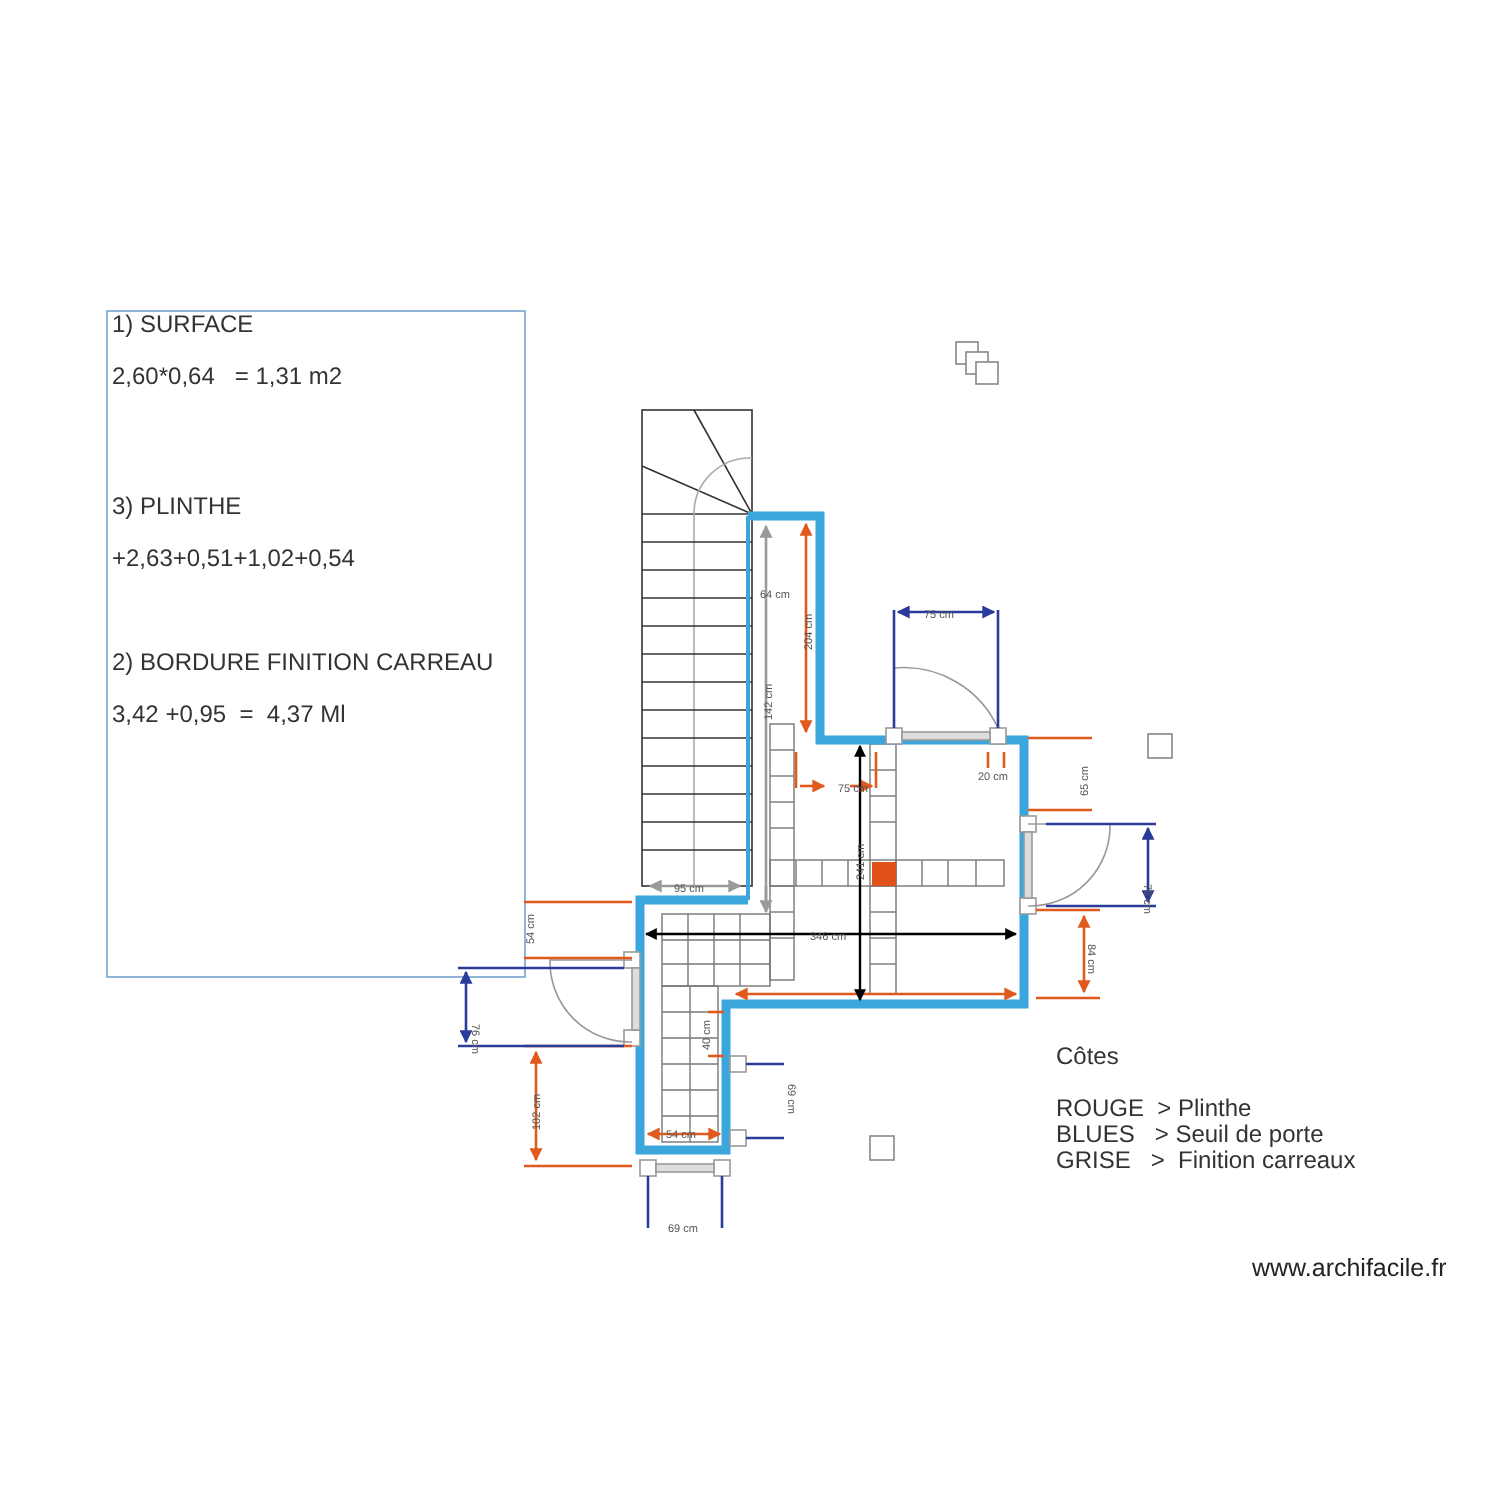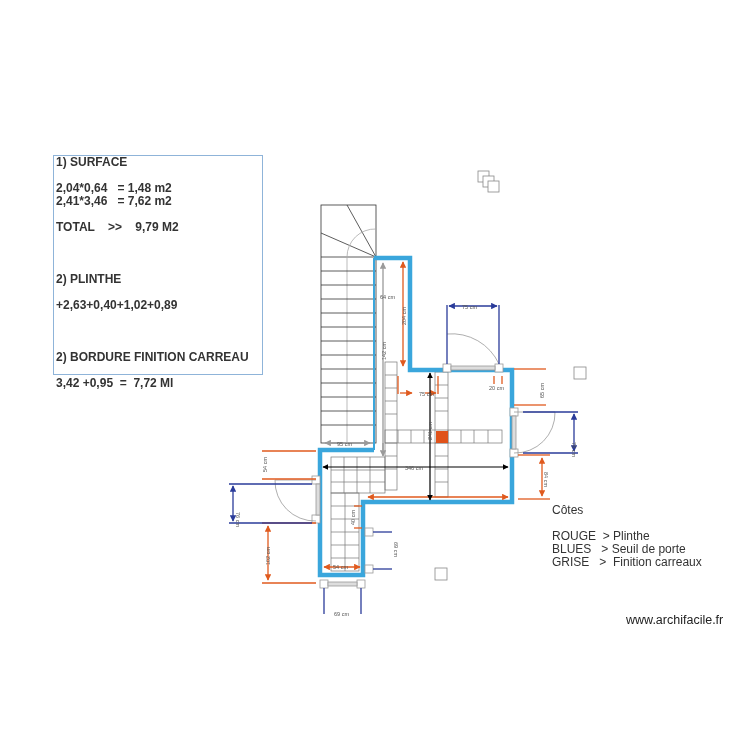--- a/index.html
+++ b/index.html
@@ -1,50 +1,48 @@
 <!DOCTYPE html>
 <html><head>
   <meta charset="utf-8">
   <style>
     html, body { margin: 0; padding: 0; background: #ffffff; }
     body { width: 750px; height: 750px; position: relative; overflow: hidden; font-family: "Liberation Sans", sans-serif; color: #222; }
     .notes {
-      position: absolute; left: 53px; top: 155px; width: 210px; height: 220px;
+      position: absolute; left: 53px; top: 155px; width: 210px; height: 334px;
       border: 1px solid #8fb4d9; box-sizing: border-box; padding: 0 0 0 2px;
-      font-size: 12px; line-height: 13px; color: #333; font-weight: bold;
+      font-size: 12px; line-height: 13px; color: #333;
     }
     .notes div { white-space: pre; }
     .gap { height: 13px; }
     .gap2 { height: 26px; }
-    .legend { position: absolute; left: 528px; top: 504px; font-size: 12px; line-height: 13px; color: #333; margin-left: 24px; }
+    .legend { position: absolute; left: 528px; top: 522px; font-size: 12px; line-height: 13px; color: #333; }
     .legend div { white-space: pre; }
-    .watermark { position: absolute; left: 626px; top: 613px; font-size: 12.5px; color: #222; }
+    .watermark { position: absolute; left: 626px; top: 627px; font-size: 12.5px; color: #222; }
     svg.plan { position: absolute; left: 0; top: 0; }
     .dim { font-family: "Liberation Sans", sans-serif; font-size: 5.5px; fill: #555; }
   </style>
 </head>
 <body>
 
 <div class="notes">
   <div>1) SURFACE</div>
   <div class="gap"></div>
-  <div>2,04*0,64   = 1,48 m2</div>
-  <div>2,41*3,46   = 7,62 m2</div>
-  <div class="gap"></div>
-  <div>TOTAL    &gt;&gt;    9,79 M2</div>
+  <div>2,60*0,64   = 1,31 m2</div>
+  <div class="gap"></div>
   <div class="gap2"></div>
   <div class="gap"></div>
-  <div>2) PLINTHE</div>
-  <div class="gap"></div>
-  <div>+2,63+0,40+1,02+0,89</div>
+  <div>3) PLINTHE</div>
+  <div class="gap"></div>
+  <div>+2,63+0,51+1,02+0,54</div>
   <div class="gap"></div>
   <div class="gap2"></div>
   <div>2) BORDURE FINITION CARREAU</div>
   <div class="gap"></div>
-  <div>3,42 +0,95  =  7,72 Ml</div>
+  <div>3,42 +0,95  =  4,37 Ml</div>
 </div>
 
 <svg class="plan" width="750" height="750" viewBox="0 0 750 750">
   <defs>
     <marker id="arO" viewBox="0 0 10 10" refX="9" refY="5" markerWidth="5" markerHeight="5" orient="auto-start-reverse">
         <path d="M0,0 L10,5 L0,10 z" fill="#e05a1e"></path>
       </marker>
     <marker id="arB" viewBox="0 0 10 10" refX="9" refY="5" markerWidth="5" markerHeight="5" orient="auto-start-reverse">
         <path d="M0,0 L10,5 L0,10 z" fill="#2a3b9a"></path>
       </marker>

